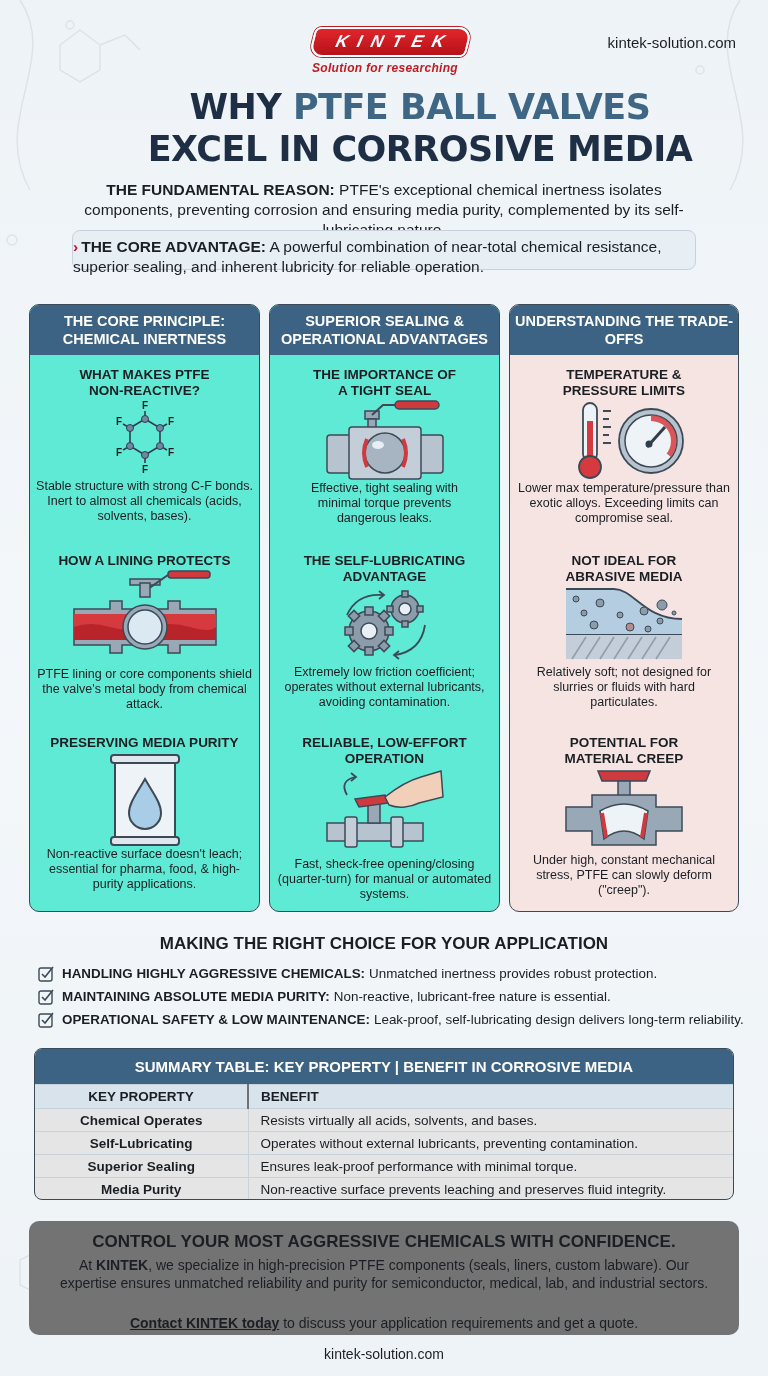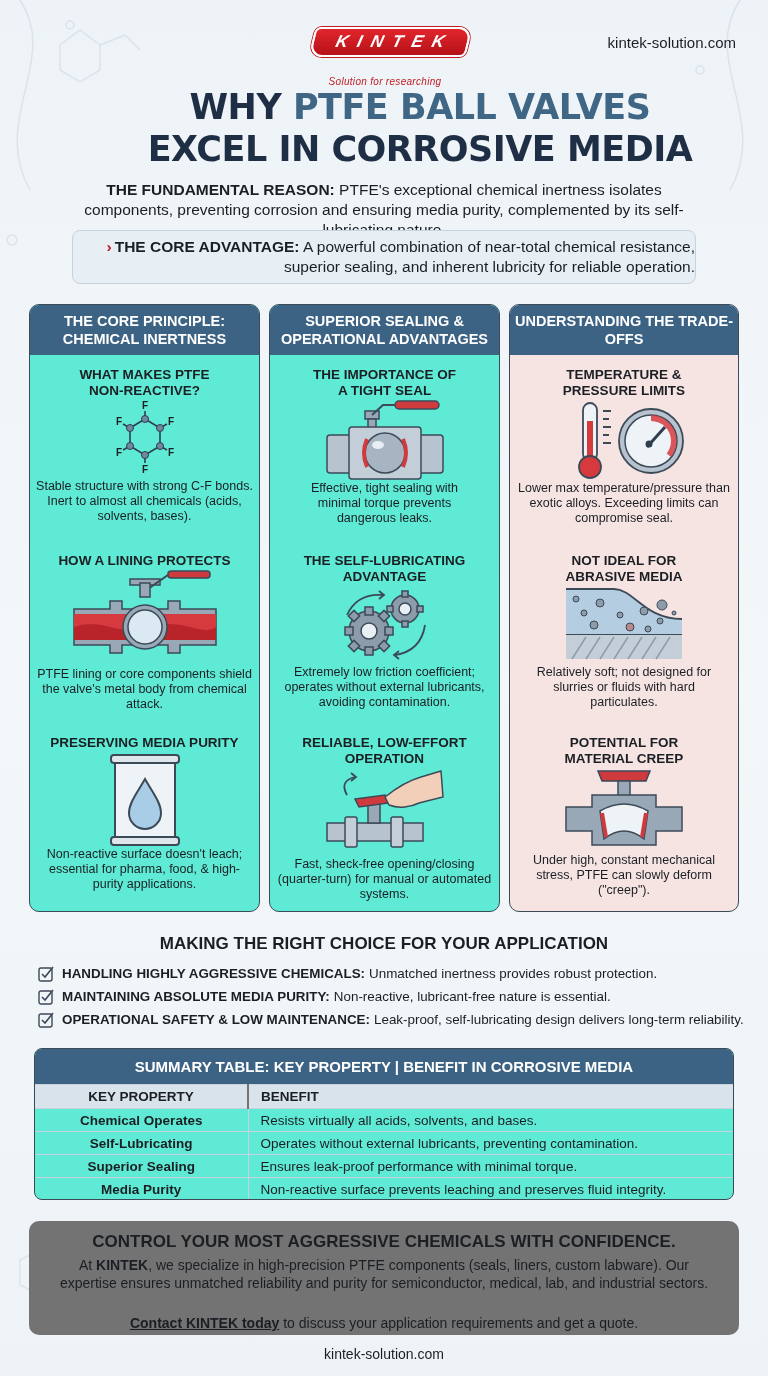--- a/index.html
+++ b/index.html
@@ -13,40 +13,40 @@
   .bg-deco { position: absolute; inset: 0; pointer-events: none; opacity: 0.35; }
 
   
   .logo { position: absolute; left: 312px; top: 27px; width: 146px; text-align: center; }
   .logo-badge {
     display: inline-block; background: linear-gradient(180deg,#e2252c,#b51219);
     color: #fff; font-weight: 700; font-style: italic; letter-spacing: 9px;
     font-size: 17px; padding: 3px 14px 3px 22px; border-radius: 6px 14px 6px 14px;
     transform: skewX(-14deg); border: 2px solid #fff; box-shadow: 0 0 0 1px #c21b22;
   }
-  .logo-tag { font-size: 10px; font-weight: 400; font-style: italic; color: #c21b22; margin-top: 19px; letter-spacing: 0.3px; }
+  .logo-tag { font-size: 12px; font-weight: 700; font-style: italic; color: #c21b22; margin-top: 4px; letter-spacing: 0.3px; }
   .site-top { position: absolute; right: 32px; top: 34px; font-size: 15px; color: #1b1f24; }
 
   .title {
     position: absolute; left: 0; width: 768px; top: 86px; text-align: center;
     font-family: "DejaVu Sans", sans-serif; font-weight: 700; font-size: 35px;
     line-height: 42px; color: #1e2f45; letter-spacing: -0.5px; margin-left: 36px;
   }
   .title .accent { color: #3f6785; }
 
   .fundamental {
     position: absolute; left: 60px; width: 648px; top: 180px; text-align: center;
     font-size: 15.5px; line-height: 20px; color: #1b1f24;
   }
   .fundamental b, .core-adv b { font-weight: 700; }
 
   .core-adv {
-    position: absolute; left: 72px; width: 624px; top: 230px; height: 54px;
+    position: absolute; left: 72px; width: 624px; top: 230px; height: 40px;
     border: 1.5px solid #c8d2dc; border-radius: 8px; background: #e7eef4;
-    text-align: right; font-size: 15.5px; line-height: 20px; padding-top: 6px;
+    text-align: left; font-size: 15.5px; line-height: 20px; padding-top: 6px;
   }
   .core-adv .chev { color: #c21b22; font-weight: 700; margin-right: 3px; }
 
   
   .col {
     position: absolute; top: 304px; height: 608px; border: 1.5px solid #3c4a58;
     border-radius: 10px; overflow: hidden; background: #5eead4;
   }
   .col.red { background: #f6e4e3; }
   .col-1 { left: 29px; width: 231px; }
@@ -67,21 +67,21 @@
     font-weight: 700; font-size: 17px; color: #1b1f24;
   }
   .choice-list { position: absolute; left: 38px; top: 962px; width: 710px; }
   .choice-item { display: flex; align-items: center; height: 23px; font-size: 13.4px; }
   .choice-item svg { margin-right: 8px; flex: none; }
   .choice-item b { font-weight: 700; margin-right: 4px; }
 
   
   .table-wrap {
     position: absolute; left: 34px; top: 1048px; width: 700px; height: 152px;
-    border: 1.5px solid #3c4a58; border-radius: 8px; overflow: hidden; background: #5eead4;
+    border: 1.5px solid #3c4a58; border-radius: 8px; overflow: hidden; background: #e5e5e5;
   }
   .table-caption {
     background: #3d6384; color: #fff; text-align: center; font-weight: 700;
     font-size: 15px; height: 35px; line-height: 35px;
   }
   table { width: 100%; border-collapse: collapse; font-size: 13.5px; }
   th, td { height: 23px; border-top: 1px solid #c8d2dc; }
   th { background: #d8e3ec; font-weight: 700; height: 24px; }
   td.prop { font-weight: 700; text-align: center; width: 213px; border-right: 1px solid #c8d2dc; }
   th.prop { width: 213px; border-right: 2px solid #737373; text-align: center; }

